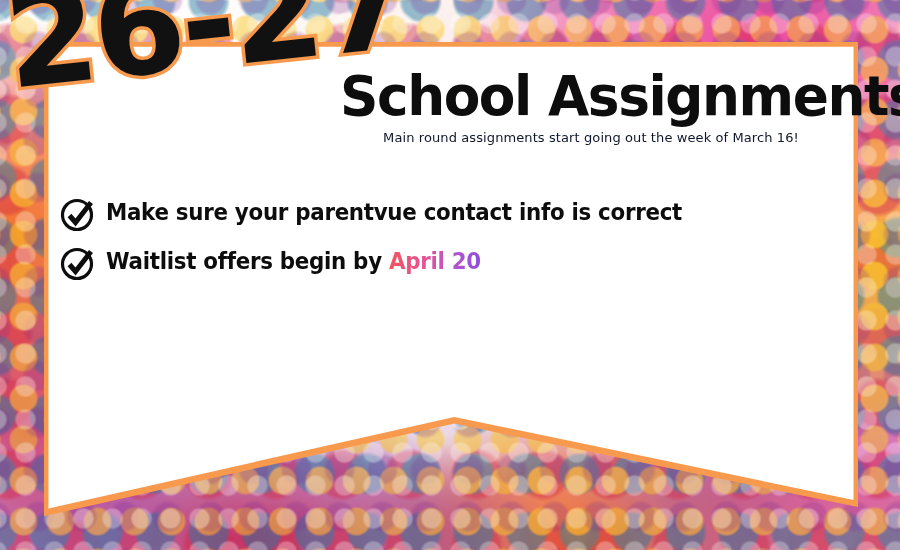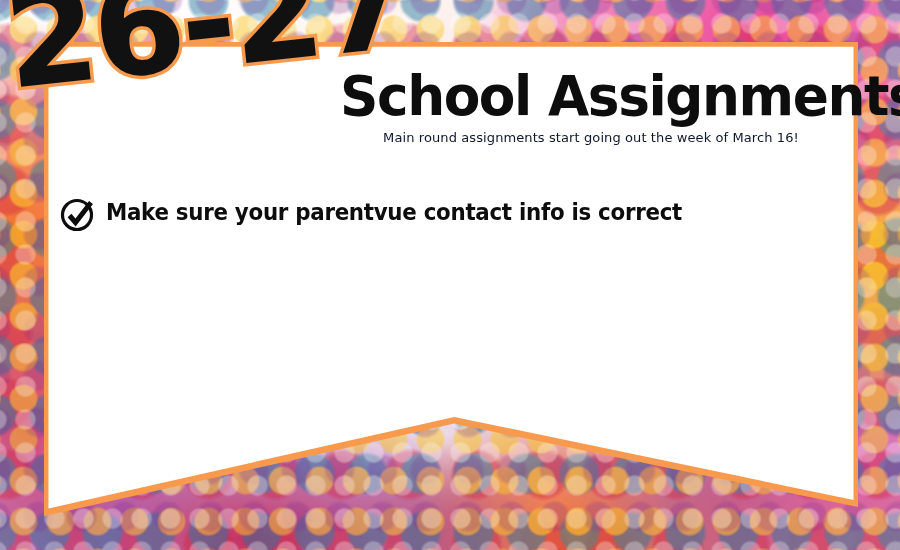--- a/index.html
+++ b/index.html
@@ -194,15 +194,24 @@
   <div class="checklist" id="checklist">
       <div class="check-row">
         <span class="check-icon">
           <svg viewBox="0 0 40 40" width="40" height="40">
             <circle cx="19" cy="21" r="14.5" fill="none" stroke="#0d0d0d" stroke-width="3.2"></circle>
             <path d="M11.5 21.5 L17.5 28.5 L33 8.5" fill="none" stroke="#0d0d0d" stroke-width="5" stroke-linecap="butt" stroke-linejoin="miter"></path>
           </svg>
         </span>
         <div class="check-text"><span>Make sure your parentvue contact info is correct</span></div>
       </div>
+      <div class="check-row">
+        <span class="check-icon">
+          <svg viewBox="0 0 40 40" width="40" height="40">
+            <circle cx="19" cy="21" r="14.5" fill="none" stroke="#0d0d0d" stroke-width="3.2"></circle>
+            <path d="M11.5 21.5 L17.5 28.5 L33 8.5" fill="none" stroke="#0d0d0d" stroke-width="5" stroke-linecap="butt" stroke-linejoin="miter"></path>
+          </svg>
+        </span>
+        <div class="check-text"><span>Waitlist offers begin by </span><span class="grad">April 20</span></div>
+      </div>
     </div>
 
 </div>
 
 </body></html>

